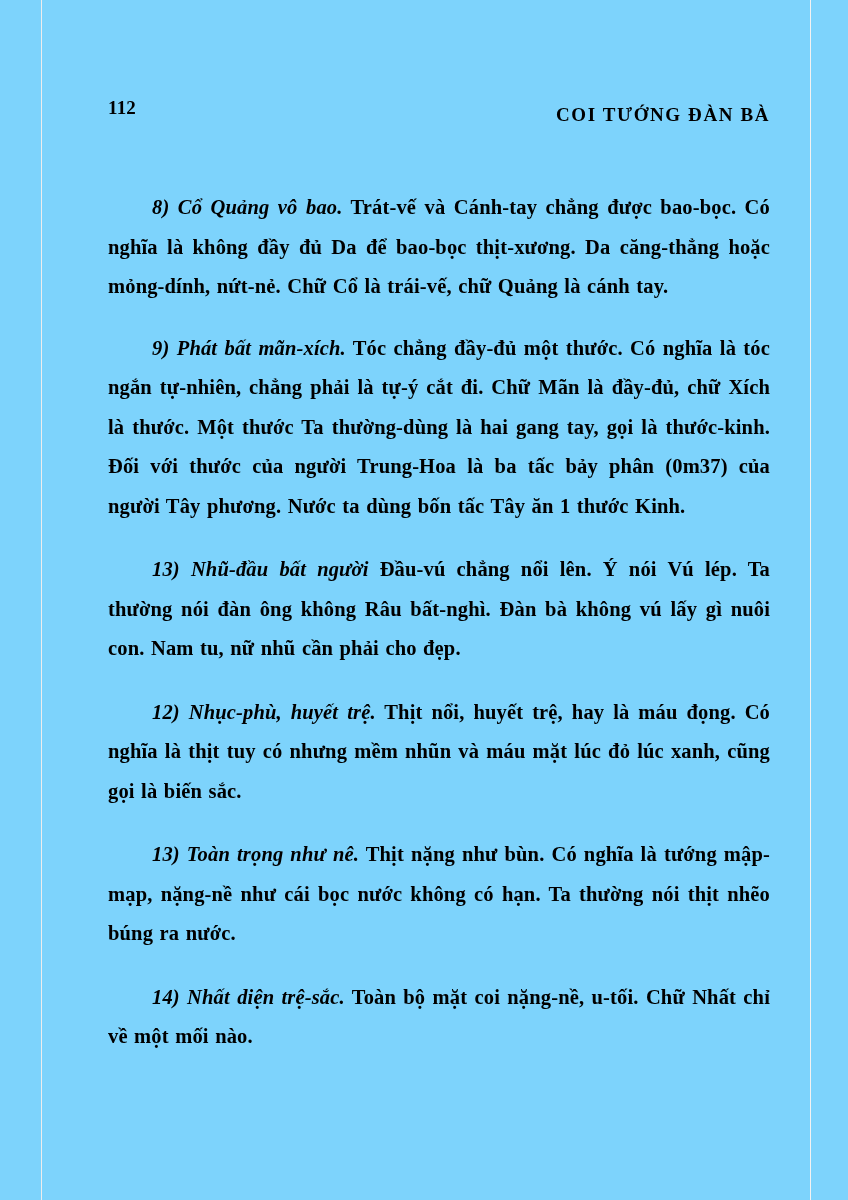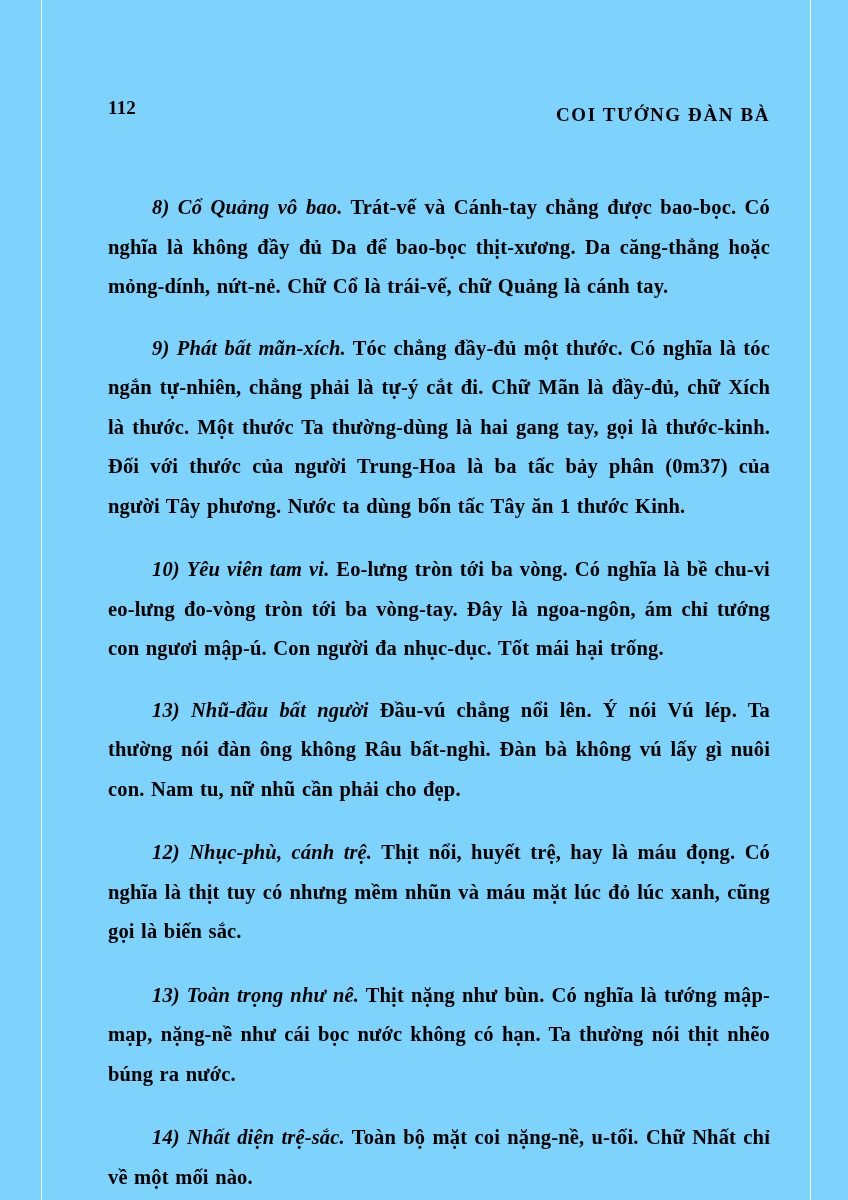--- a/index.html
+++ b/index.html
@@ -124,30 +124,27 @@
   <div class="textblock">
 
     <p class="para p8">
       <span class="num">8)</span><span> </span><span class="lemma">Cổ Quảng vô bao.</span><span> Trát-vế và Cánh-tay chẳng được bao-bọc. Có nghĩa là không đầy đủ Da để bao-bọc thịt-xương. Da căng-thẳng hoặc mỏng-dính, nứt-nẻ. Chữ Cổ là trái-vế, chữ Quảng là cánh tay.</span>
     </p>
 
     <p class="para p9">
       <span class="num">9)</span><span> </span><span class="lemma">Phát bất mãn-xích.</span><span> Tóc chẳng đầy-đủ một thước. Có nghĩa là tóc ngắn tự-nhiên, chẳng phải là tự-ý cắt đi. Chữ Mãn là đầy-đủ, chữ Xích là thước. Một thước Ta thường-dùng là hai gang tay, gọi là thước-kinh. Đối với thước của người Trung-Hoa là ba tấc bảy phân (0m37) của người Tây phương. Nước ta dùng bốn tấc Tây ăn 1 thước Kinh.</span>
     </p>
 
-    <p class="para p10">
-      <span class="num">10)</span><span> </span><span class="lemma">Yêu viên tam vi.</span><span> Eo-lưng tròn tới ba vòng. Có nghĩa là bề chu-vi eo-lưng đo-vòng tròn tới ba vòng-tay. Đây là ngoa-ngôn, ám chỉ tướng con ngươi mập-ú. Con người đa nhục-dục. Tốt mái hại trống.</span>
-    </p>
 
     <p class="para p11">
       <span class="num">13)</span><span> </span><span class="lemma">Nhũ-đầu bất người</span><span> Đầu-vú chẳng nổi lên. Ý nói Vú lép. Ta thường nói đàn ông không Râu bất-nghì. Đàn bà không vú lấy gì nuôi con. Nam tu, nữ nhũ cần phải cho đẹp.</span>
     </p>
 
     <p class="para p12">
-      <span class="num">12)</span><span> </span><span class="lemma">Nhục-phù, cánh trệ.</span><span> Thịt nổi, huyết trệ, hay là máu đọng. Có nghĩa là thịt tuy có nhưng mềm nhũn và máu mặt lúc đỏ lúc xanh, cũng gọi là biến sắc.</span>
+      <span class="num">12)</span><span> </span><span class="lemma">Nhục-phù, huyết trệ.</span><span> Thịt nổi, huyết trệ, hay là máu đọng. Có nghĩa là thịt tuy có nhưng mềm nhũn và máu mặt lúc đỏ lúc xanh, cũng gọi là biến sắc.</span>
     </p>
 
     <p class="para p13">
       <span class="num">13)</span><span> </span><span class="lemma">Toàn trọng như nê.</span><span> Thịt nặng như bùn. Có nghĩa là tướng mập-mạp, nặng-nề như cái bọc nước không có hạn. Ta thường nói thịt nhẽo búng ra nước.</span>
     </p>
 
     <p class="para p14">
       <span class="num">14)</span><span> </span><span class="lemma">Nhất diện trệ-sắc.</span><span> Toàn bộ mặt coi nặng-nề, u-tối. Chữ Nhất chỉ về một mối nào.</span>
     </p>
 

